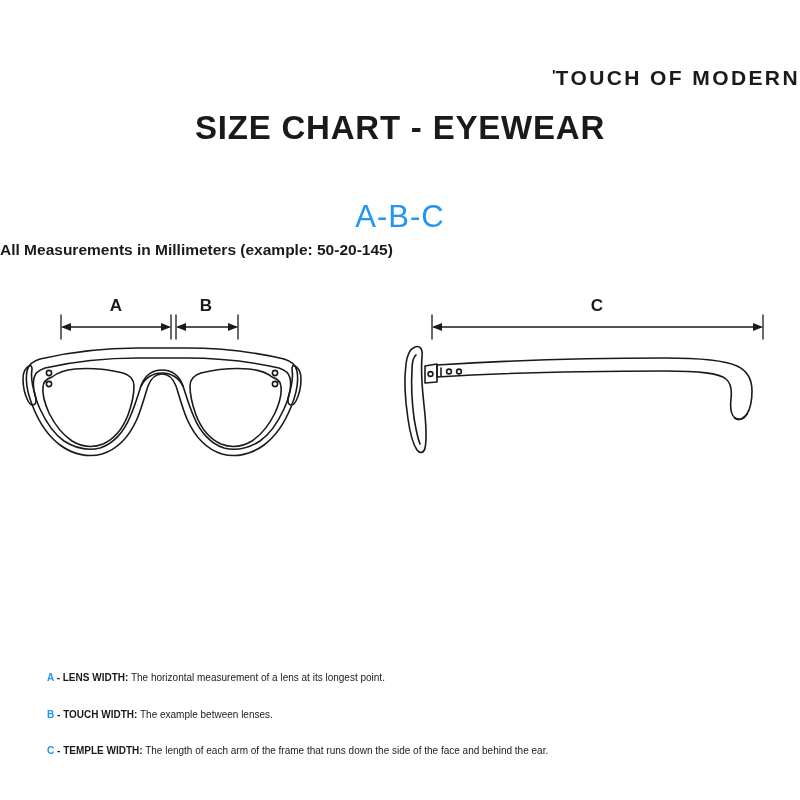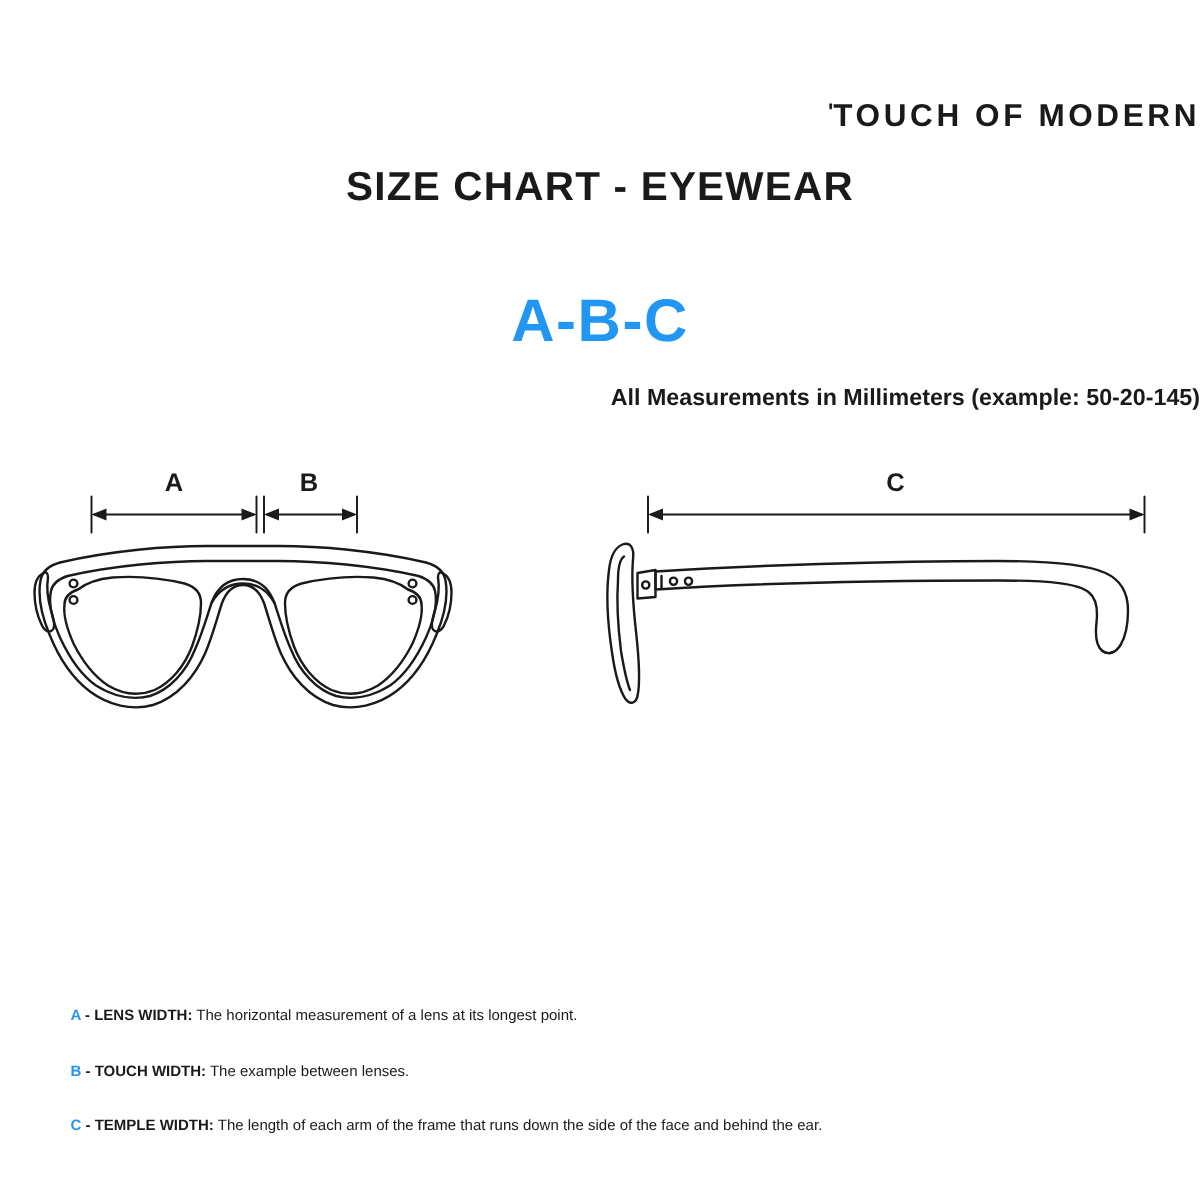--- a/index.html
+++ b/index.html
@@ -30,40 +30,40 @@
     color: #1a1a1a;
     margin-top: 66px;
   }
   .brand .tick {
     font-size: 15px;
     vertical-align: top;
     letter-spacing: 0;
   }
   .title {
     text-align: center;
-    font-size: 27px;
+    font-size: 33px;
     font-weight: bold;
     letter-spacing: 0.8px;
     color: #1a1a1a;
     margin-top: 19px;
   }
   .abc {
     text-align: center;
-    font-size: 40px;
-    font-weight: bold;
+    font-size: 31px;
+    font-weight: normal;
     letter-spacing: 1px;
     color: #2196f3;
     margin-top: 52px;
   }
   .subtitle {
-    text-align: right;
+    text-align: left;
     font-size: 15.5px;
     font-weight: bold;
     color: #1a1a1a;
-    margin-top: 20px;
+    margin-top: 6px;
   }
 
   
   .diagram {
     position: relative;
     width: 800px;
     height: 230px;
     margin-top: 28px;
   }
   .diagram svg {

